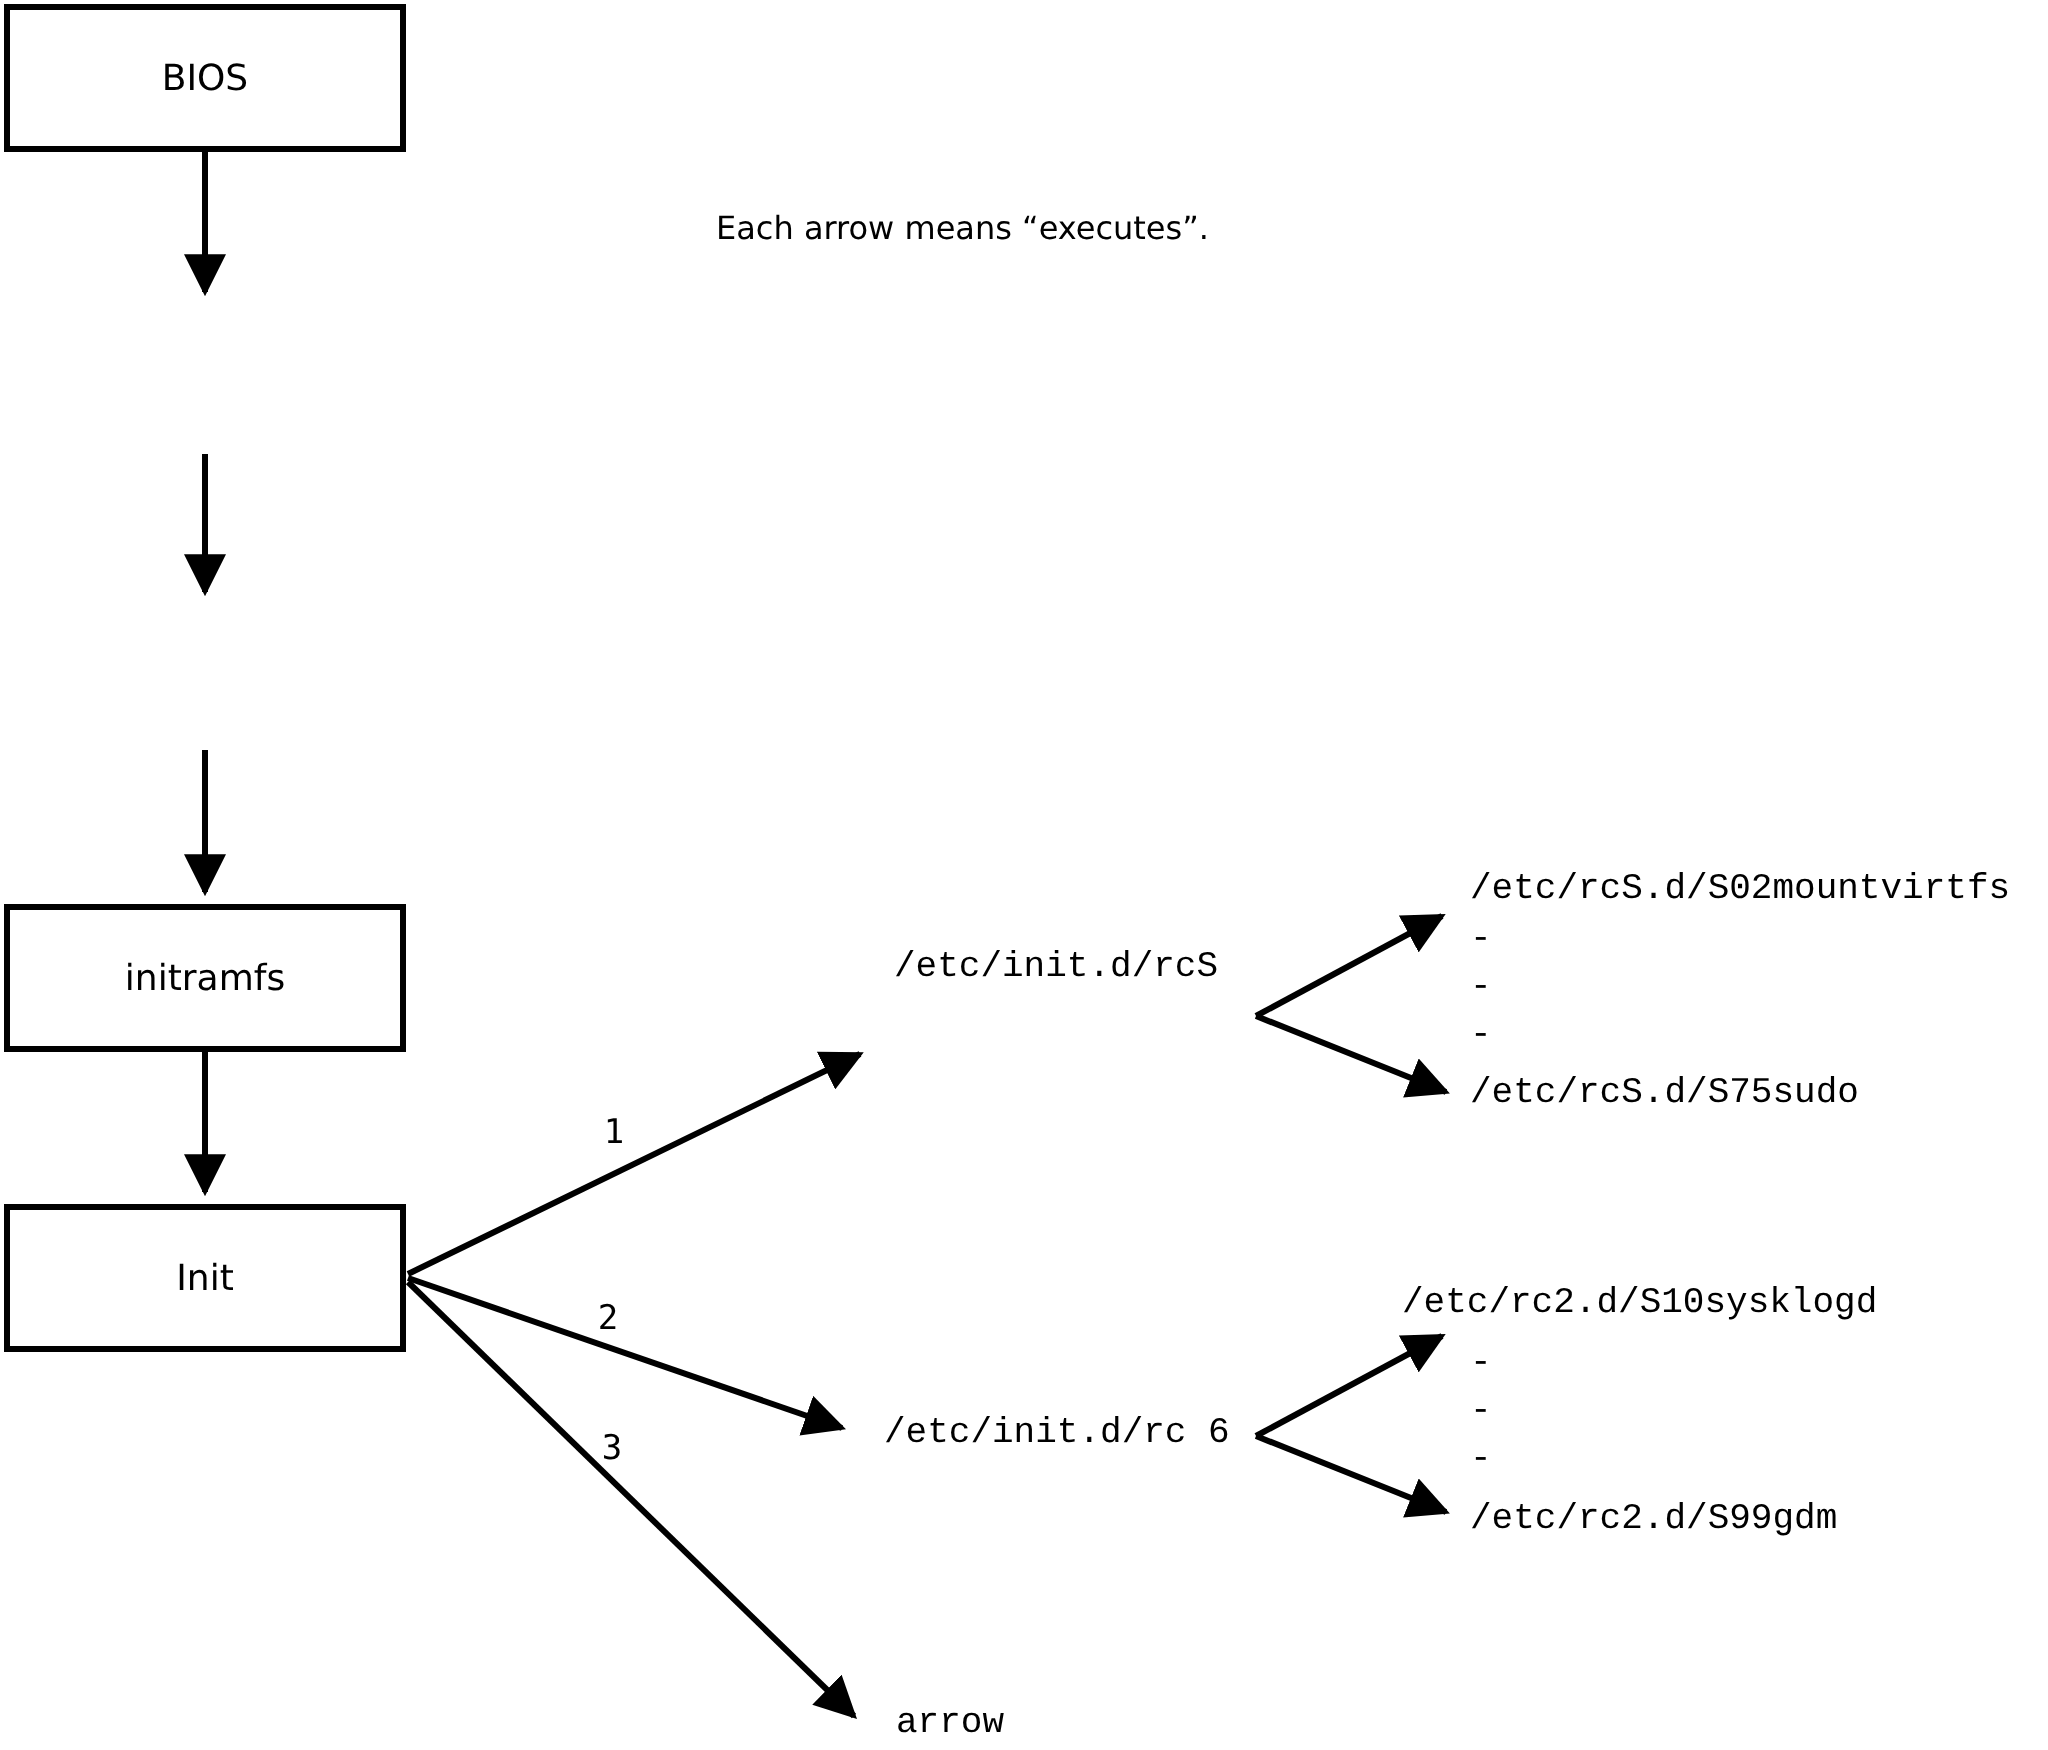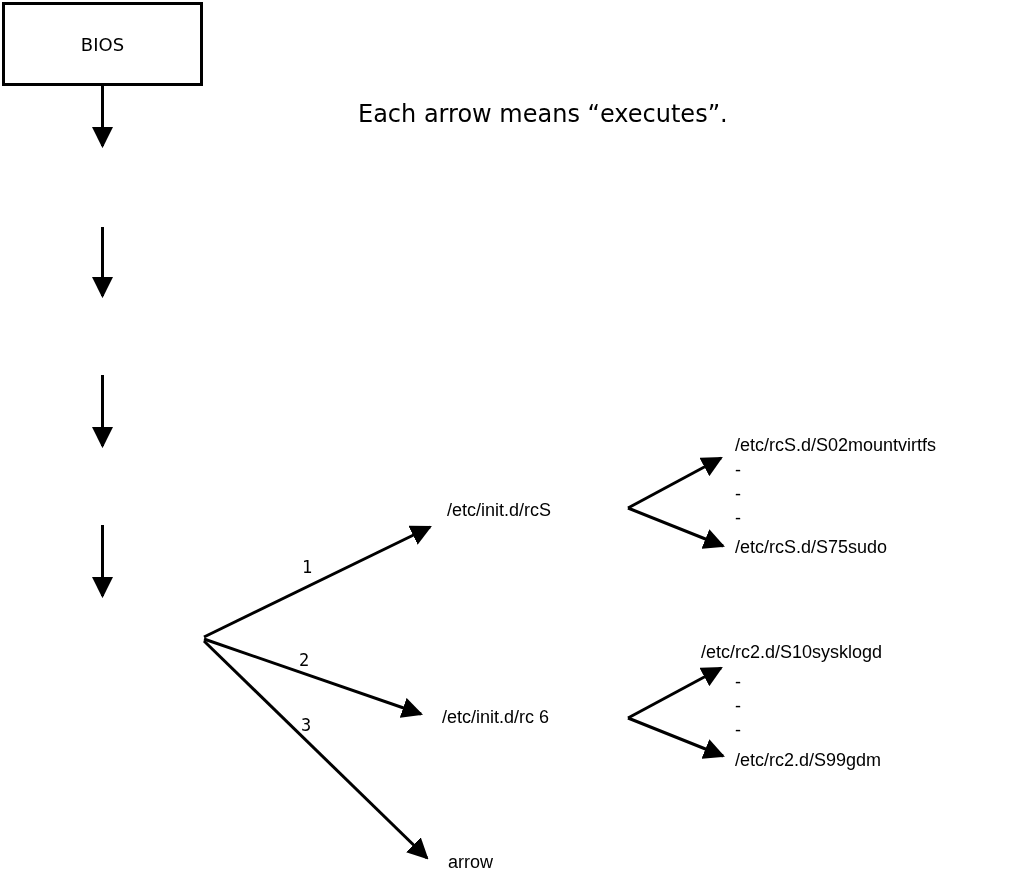--- a/index.html
+++ b/index.html
@@ -20,43 +20,43 @@
     position: absolute;
     left: 0;
     top: 0;
     width: 1024px;
     height: 875px;
   }
   .node-box {
     position: absolute;
     left: 2px;
     width: 201px;
-    height: 84px;
+    height: 74px;
     box-sizing: border-box;
     border: 3px solid #000000;
     background: #ffffff;
     display: flex;
     align-items: center;
     justify-content: center;
     font-size: 18px;
     font-family: "DejaVu Sans", sans-serif;
   }
   .caption {
     position: absolute;
     left: 358px;
     top: 114px;
     transform: translateY(-50%);
-    font-size: 24px;
+    font-size: 16px;
     white-space: nowrap;
     font-family: "DejaVu Sans", sans-serif;
   }
   .mono-label {
     position: absolute;
     transform: translateY(-50%);
-    font-family: Liberation Sans, sans-serif;
+    font-family: Liberation Mono, monospace;
     font-size: 18px;
     white-space: nowrap;
     line-height: 1;
   }
   .order-label {
     position: absolute;
     transform: translate(-50%, -50%);
     font-family: "DejaVu Sans Mono", monospace;
     font-size: 17px;
     line-height: 1;
@@ -89,26 +89,32 @@
       <line x1="628" y1="718" x2="721" y2="668" marker-end="url(#ah)"></line>
       <line x1="628" y1="718" x2="723" y2="756" marker-end="url(#ah)"></line>
     </g>
   </svg>
 
   <div class="caption">Each arrow means “executes”.</div>
 
   <div class="node-box" style="top:2px">
     <span>BIOS</span>
   </div>
+  <div class="node-box" style="top:452px">
+    <span>initramfs</span>
+  </div>
+  <div class="node-box" style="top:602px">
+    <span>Init</span>
+  </div>
 
   <div class="order-label" style="left:307px; top:567px">1</div>
   <div class="order-label" style="left:304px; top:660px">2</div>
   <div class="order-label" style="left:306px; top:725px">3</div>
 
-  <div class="mono-label" style="left:447px; top:510px">/etc/init.d/rcS</div>
+  <div class="mono-label" style="left:447px; top:484px">/etc/init.d/rcS</div>
   <div class="mono-label" style="left:735px; top:445px">/etc/rcS.d/S02mountvirtfs</div>
   <div class="mono-label" style="left:735px; top:470px">-</div>
   <div class="mono-label" style="left:735px; top:494px">-</div>
   <div class="mono-label" style="left:735px; top:518px">-</div>
   <div class="mono-label" style="left:735px; top:547px">/etc/rcS.d/S75sudo</div>
 
   <div class="mono-label" style="left:442px; top:717px">/etc/init.d/rc 6</div>
   <div class="mono-label" style="left:701px; top:652px">/etc/rc2.d/S10sysklogd</div>
   <div class="mono-label" style="left:735px; top:682px">-</div>
   <div class="mono-label" style="left:735px; top:706px">-</div>

